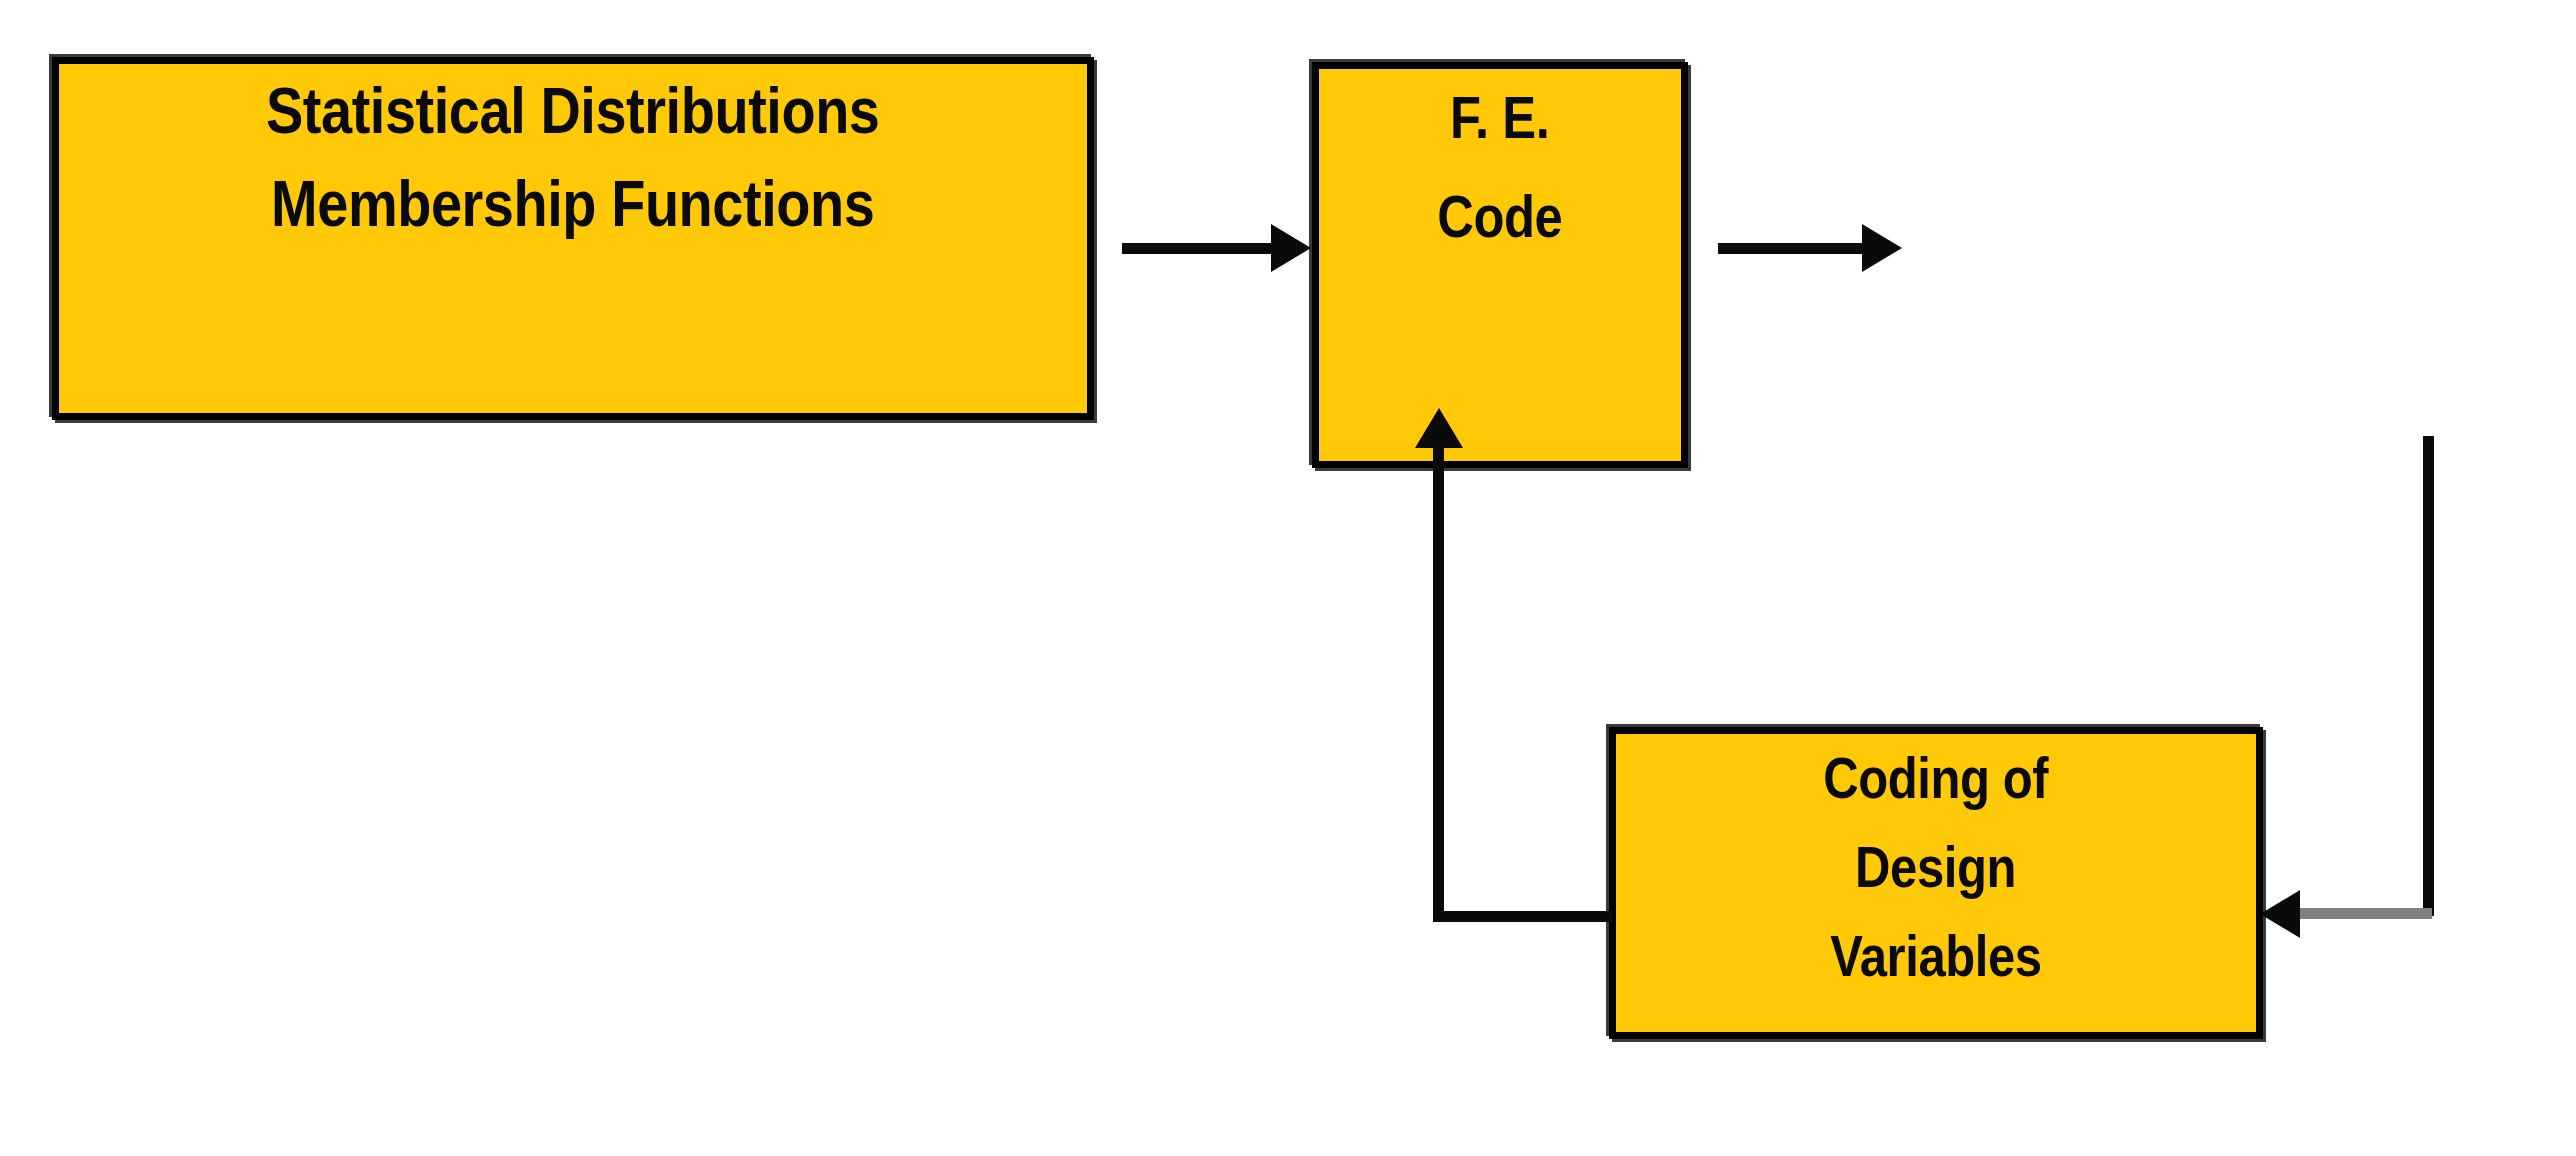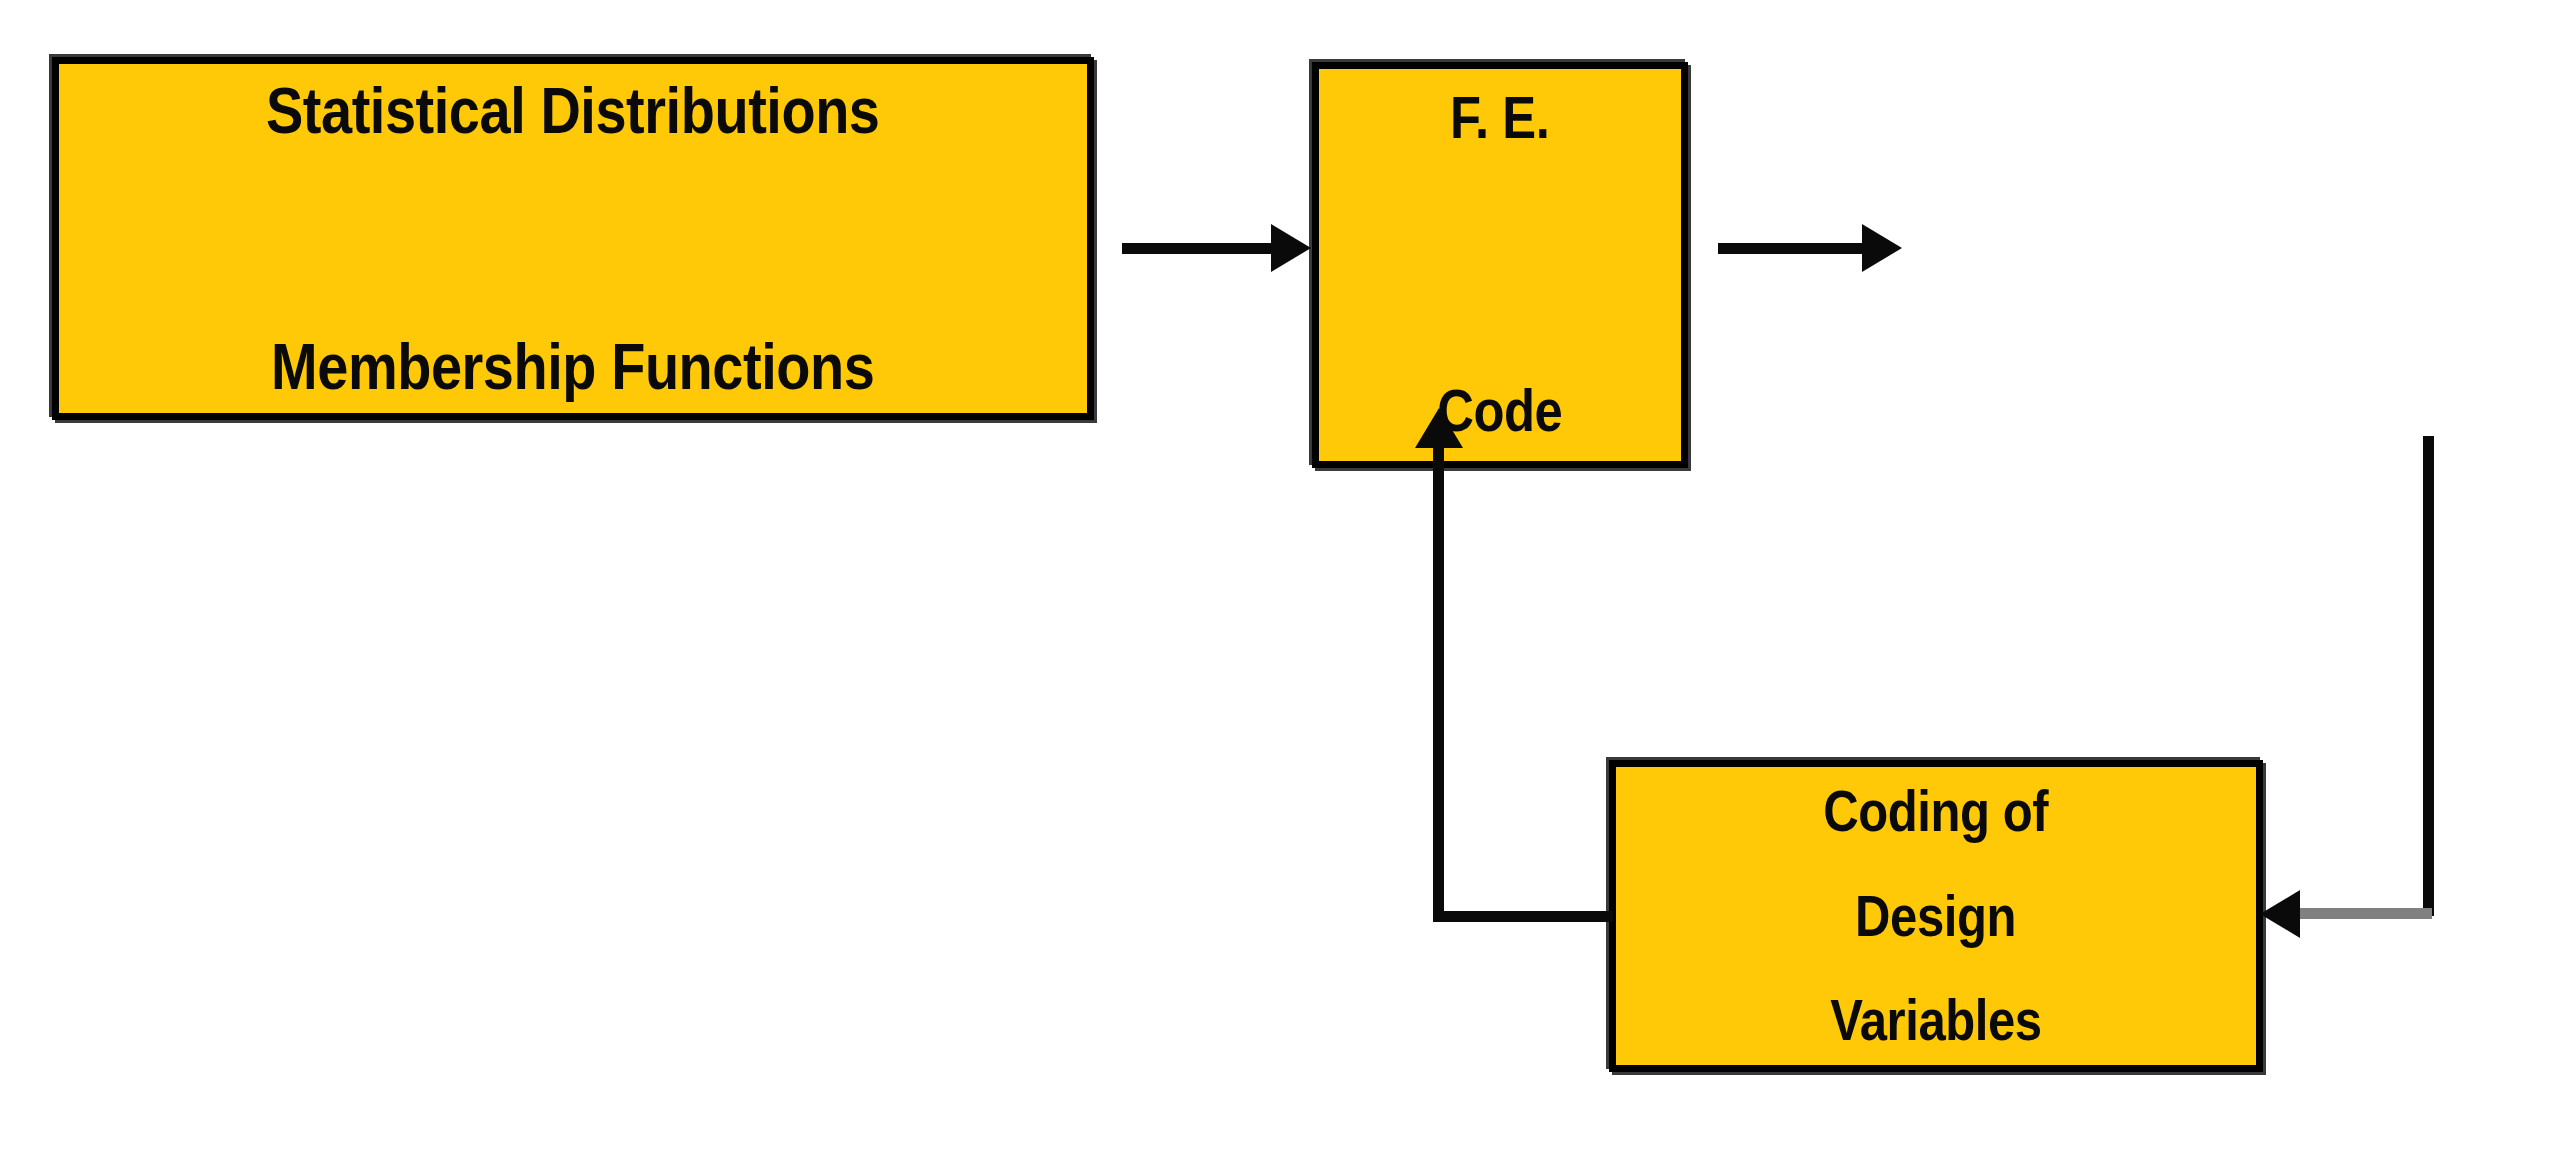--- a/index.html
+++ b/index.html
@@ -19,42 +19,42 @@
   
   .node {
     position: absolute;
     box-sizing: border-box;
     background: #ffc907;
     border: 7px solid #000000;
     box-shadow: 3px 3px 0 0 #3a3a3c, -3px -3px 0 0 #3a3a3c;
     display: flex;
     flex-direction: column;
     align-items: center;
-    justify-content: space-between;
+    justify-content: flex-start;
     text-align: center;
   }
   .node .line {
     color: #0a0a0a;
     font-weight: bold;
     letter-spacing: -0.5px;
     line-height: 1.0;
     white-space: nowrap;
     transform: scaleX(0.86);
   }
 
   #node-inputs { left: 52px;   top: 57px;  width: 1042px; height: 363px; }
   #node-inputs .line { font-size: 65px; margin: 14px 0; }
 
   #node-fe     { left: 1312px; top: 62px;  width: 376px;  height: 406px; }
   #node-fe .line { font-size: 59px; margin: 20px 0; }
 
   #node-opt    { left: 1911px; top: 59px;  width: 619px;  height: 361px; }
   #node-opt .line { font-size: 61px; margin: 17px 0; }
 
-  #node-coding { left: 1609px; top: 760px; width: 654px; height: 312px; }
+  #node-coding { left: 1609px; top: 727px; width: 654px; height: 312px; }
   #node-coding .line { font-size: 57px; margin: 16px 0; }
 
   
   .seg {
     position: absolute;
     background: #0a0a0a;
   }
   .seg.gray { background: #808080; }
 
   .head {

